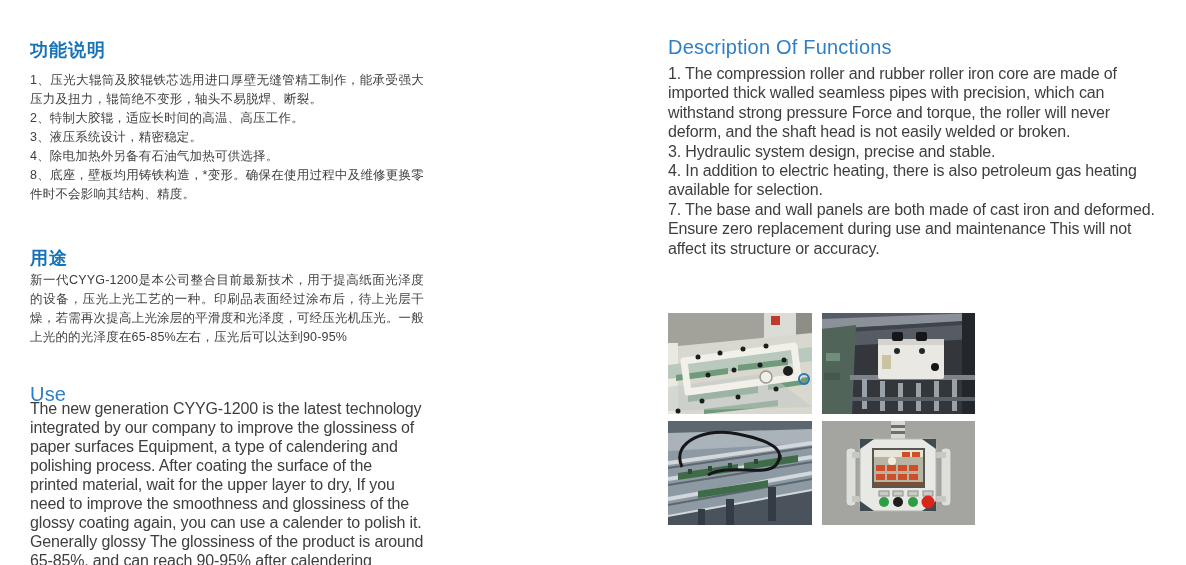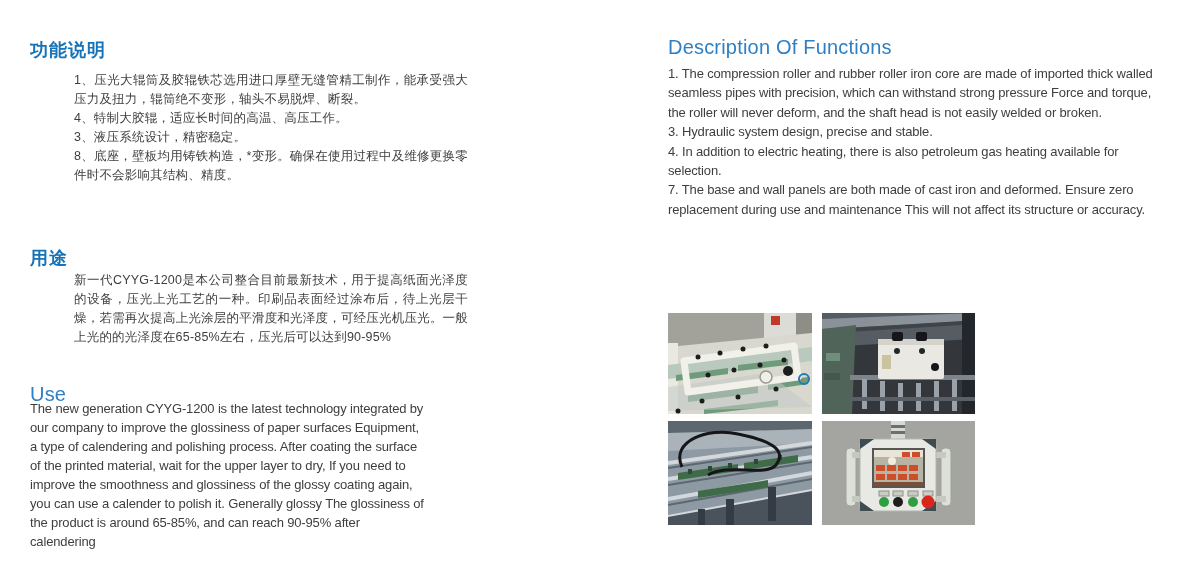--- a/index.html
+++ b/index.html
@@ -29,25 +29,24 @@
     margin: 0;
   }
 
   
   .cn-body {
     font-size: 12.5px;
     line-height: 19px;
     color: #3e3e3e;
     text-align: justify;
     letter-spacing: 0.2px;
-    margin-left: 44px;
   }
   .cn-body p { margin: 0; }
   .en-body {
-    font-size: 13px;
+    font-size: 16px;
     line-height: 19.4px;
     color: #3e3e3e;
     letter-spacing: -0.15px;
   }
   .en-body p { margin: 0; }
 
   
   #photo-grid {
     left: 668px;
     top: 313px;
@@ -62,22 +61,23 @@
 </style>
 </head>
 <body>
 
 <div id="page">
 
   <h2 class="abs cn-heading" style="left:30px; top:38px;">功能说明</h2>
 
   <div class="abs cn-body" style="left:30px; top:71px; width:394px;">
     <p>1、压光大辊筒及胶辊铁芯选用进口厚壁无缝管精工制作，能承受强大压力及扭力，辊筒绝不变形，轴头不易脱焊、断裂。</p>
-    <p>4、特制大胶辊，适应长时间的高温、高压工作。</p>
+    <p>2、特制大胶辊，适应长时间的高温、高压工作。</p>
     <p>3、液压系统设计，精密稳定。</p>
+    <p>4、除电加热外另备有石油气加热可供选择。</p>
     <p>8、底座，壁板均用铸铁构造，*变形。确保在使用过程中及维修更换零件时不会影响其结构、精度。</p>
   </div>
 
   <h2 class="abs cn-heading" style="left:30px; top:246px;text-align:center;">用途</h2>
 
   <div class="abs cn-body" style="left:30px; top:271px; width:394px;">新一代CYYG-1200是本公司整合目前最新技术，用于提高纸面光泽度的设备，压光上光工艺的一种。印刷品表面经过涂布后，待上光层干燥，若需再次提高上光涂层的平滑度和光泽度，可经压光机压光。一般上光的的光泽度在65-85%左右，压光后可以达到90-95%</div>
 
   <h2 class="abs en-heading" style="left:30px; top:371px;margin-top:12px;">Use</h2>
 
   <div class="abs en-body" style="left:30px; top:399px; width:394px; line-height:19px;">The new generation CYYG-1200 is the latest technology integrated by our company to improve the glossiness of paper surfaces Equipment, a type of calendering and polishing process. After coating the surface of the printed material, wait for the upper layer to dry, If you need to improve the smoothness and glossiness of the glossy coating again, you can use a calender to polish it. Generally glossy The glossiness of the product is around 65-85%, and can reach 90-95% after calendering</div>

